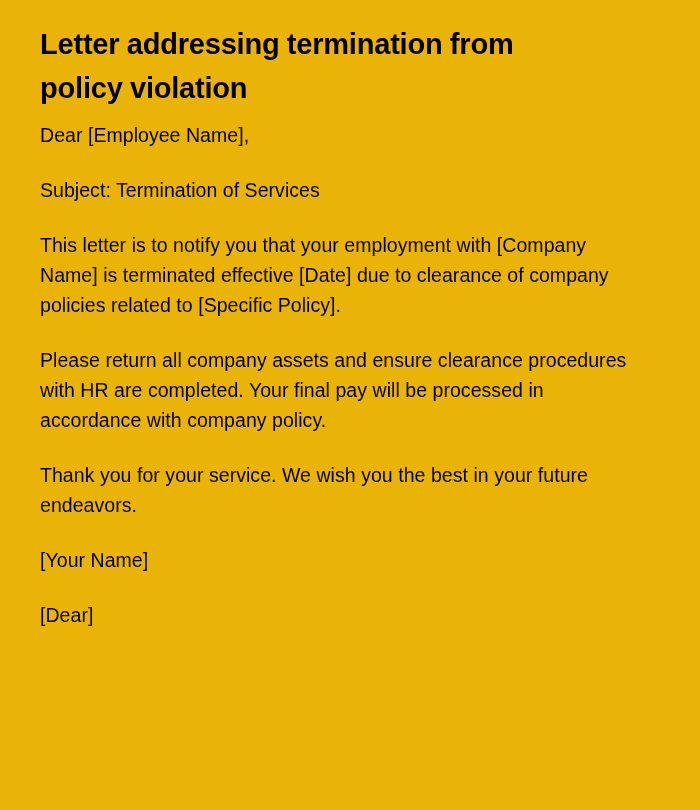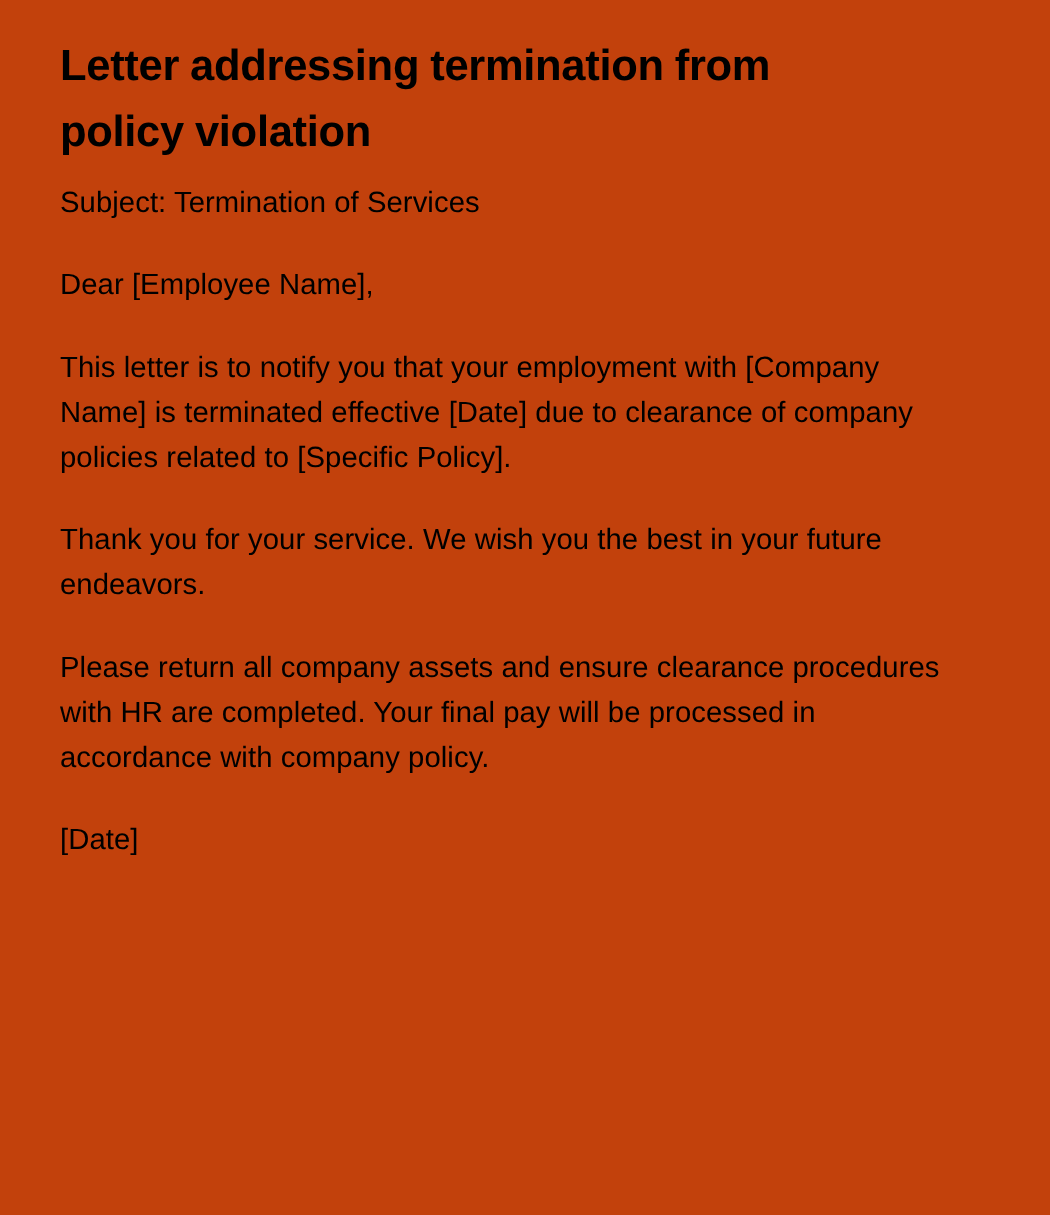--- a/index.html
+++ b/index.html
@@ -13,21 +13,21 @@
     height: 810px;
     overflow: hidden;
     font-family: "Liberation Sans", "DejaVu Sans", sans-serif;
     color: #000000;
     -webkit-font-smoothing: antialiased;
   }
   #page {
     box-sizing: border-box;
     width: 700px;
     height: 810px;
-    background: #c2410c;
+    background: #eab308;
     padding: 22px 62px 0 40px;
   }
   #doc-title {
     margin: 0 0 10px 0;
     font-size: 29px;
     line-height: 44px;
     font-weight: bold;
     letter-spacing: -0.2px;
     color: #000000;
     max-width: 560px;
@@ -46,28 +46,29 @@
     margin-bottom: 0;
   }
 </style>
 </head>
 <body>
 
 <div id="page">
 
   <h1 id="doc-title">Letter addressing termination from policy violation</h1>
 
+  <p class="para">Dear [Employee Name],</p>
+
   <p class="para">Subject: Termination of Services</p>
-
-  <p class="para">Dear [Employee Name],</p>
 
   <p class="para">This letter is to notify you that your employment with [Company Name] is terminated effective [Date] due to clearance of company policies related to [Specific Policy].</p>
 
+  <p class="para">Please return all company assets and ensure clearance procedures with HR are completed. Your final pay will be processed in accordance with company policy.</p>
+
   <p class="para">Thank you for your service. We wish you the best in your future endeavors.</p>
 
-  <p class="para">Please return all company assets and ensure clearance procedures with HR are completed. Your final pay will be processed in accordance with company policy.</p>
 
+  <p class="para">[Your Name]</p>
 
-
-  <p class="para">[Date]</p>
+  <p class="para">[Dear]</p>
 
 
 </div>
 
 </body></html>

